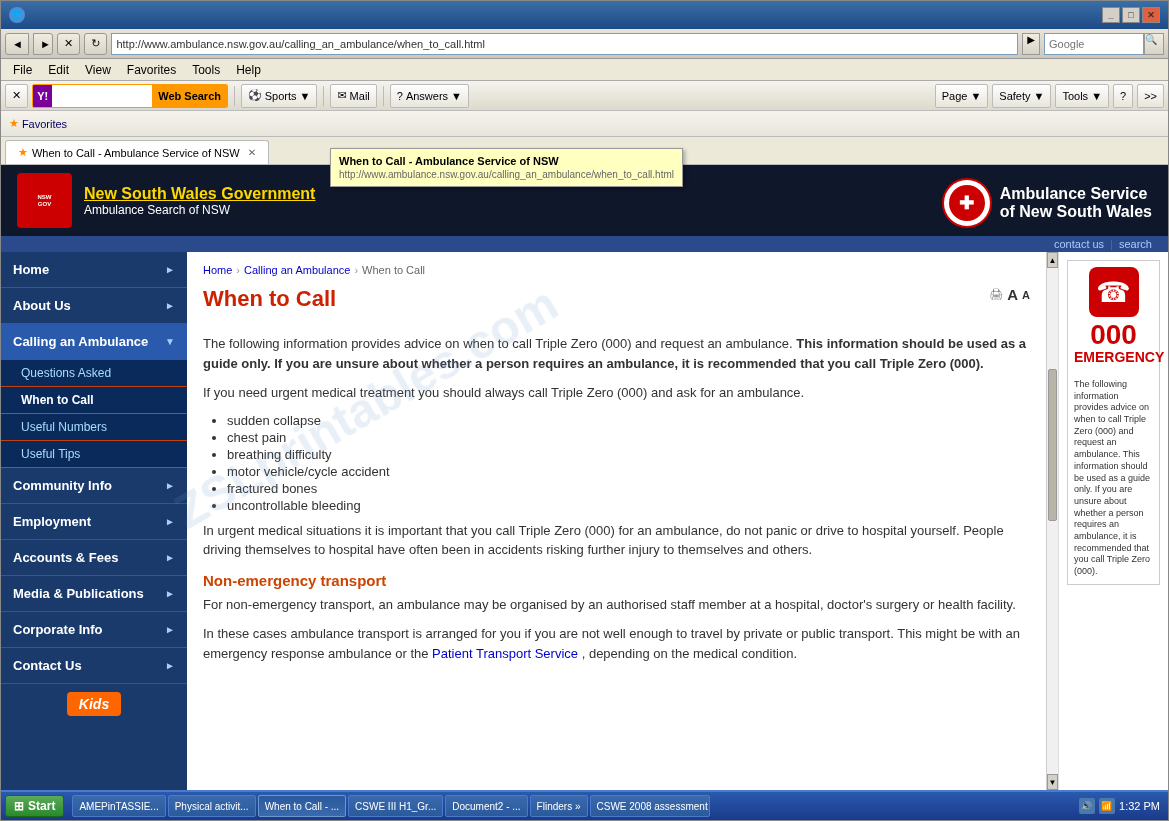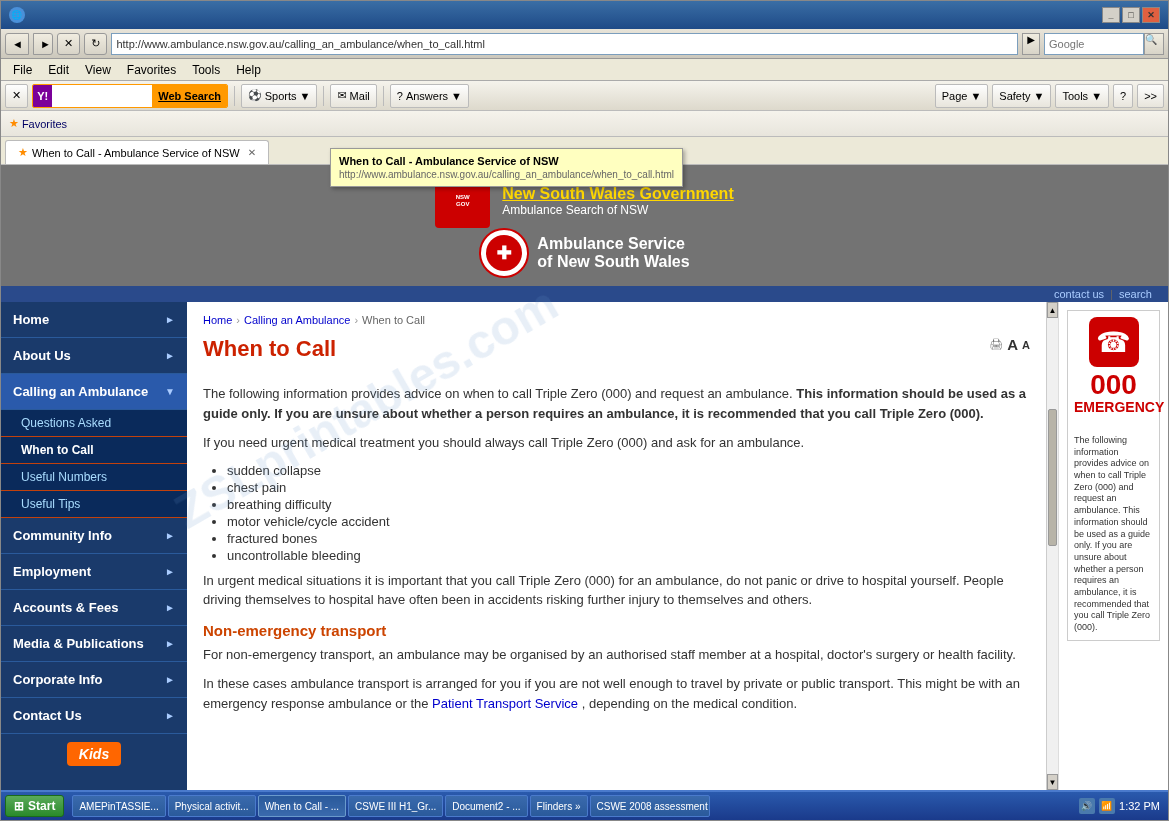--- a/index.html
+++ b/index.html
@@ -28,38 +28,38 @@
 
     .menu-bar { background: #ece9d8; height: 22px; display: flex; align-items: center; border-bottom: 1px solid #aaa; padding: 0 4px; }
     .menu-item { padding: 2px 8px; font-size: 12px; cursor: pointer; color: #000; }
 
     .toolbar-bar { background: linear-gradient(to bottom, #f5f3ec, #ddd9cc); height: 30px; display: flex; align-items: center; padding: 0 4px; gap: 4px; border-bottom: 1px solid #bbb; }
     .toolbar-btn { background: linear-gradient(to bottom, #fefefe, #e8e5dc); border: 1px solid #bbb; border-radius: 2px; height: 24px; padding: 0 6px; font-size: 11px; cursor: pointer; display: flex; align-items: center; gap: 3px; }
     .toolbar-separator { width: 1px; background: #bbb; height: 20px; margin: 0 2px; }
     .yahoo-search { display: flex; align-items: center; height: 24px; border: 1px solid #f90; border-radius: 2px; overflow: hidden; }
     .yahoo-logo { background: #7b0099; color: white; padding: 0 4px; font-size: 11px; font-weight: bold; height: 24px; display: flex; align-items: center; }
     .yahoo-input { width: 100px; height: 22px; border: none; padding: 0 4px; font-size: 11px; outline: none; }
-    .web-search-btn { background: #f90; border: none; height: 24px; padding: 0 6px; font-size: 11px; font-weight: bold; cursor: pointer; text-decoration: underline; }
+    .web-search-btn { background: #f90; border: none; height: 24px; padding: 0 6px; font-size: 11px; font-weight: bold; cursor: pointer; }
 
     .fav-bar { background: linear-gradient(to bottom, #f5f3ec, #e8e5dc); height: 26px; display: flex; align-items: center; padding: 0 4px; gap: 6px; border-bottom: 1px solid #bbb; }
     .fav-item { display: flex; align-items: center; gap: 3px; font-size: 11px; color: #000064; cursor: pointer; padding: 2px 4px; }
     .tab-bar { background: #ece9d8; height: 28px; display: flex; align-items: flex-end; padding: 0 4px; border-bottom: 1px solid #bbb; }
     .tab { background: #f5f3ec; border: 1px solid #bbb; border-bottom: none; border-radius: 3px 3px 0 0; padding: 4px 12px; font-size: 11px; cursor: pointer; display: flex; align-items: center; gap: 4px; height: 24px; position: relative; }
     .tab.active { background: white; z-index: 1; }
     .tab-close { font-size: 10px; color: #666; margin-left: 4px; }
 
     
     .tooltip-popup { position: absolute; top: 148px; left: 330px; background: #ffffc0; border: 1px solid #999; padding: 6px 8px; font-size: 11px; z-index: 100; box-shadow: 2px 2px 4px rgba(0,0,0,0.3); }
     .tooltip-title { font-weight: bold; margin-bottom: 2px; }
     .tooltip-url { color: #666; font-size: 10px; }
 
     
     .page-content { flex: 1; display: flex; flex-direction: column; overflow: hidden; background: white; }
 
-    .site-header { background: #737373; display: flex; align-items: center; justify-content: space-between; padding: 8px 16px; min-height: 60px; flex-direction: column; }
+    .site-header { background: #0f172a; display: flex; align-items: flex-end; justify-content: space-between; padding: 8px 16px; min-height: 60px; }
     .site-header-left { display: flex; align-items: center; gap: 12px; }
     .nsw-logo { width: 55px; height: 55px; background: #cc0000; border-radius: 4px; display: flex; align-items: center; justify-content: center; flex-shrink: 0; }
     .nsw-logo-inner { color: white; font-size: 8px; font-weight: bold; text-align: center; }
     .site-title-block { display: flex; flex-direction: column; }
     .site-title-main { color: #ffd700; font-size: 16px; font-weight: bold; text-decoration: underline; cursor: pointer; }
     .site-title-sub { color: white; font-size: 12px; }
     .ambulance-logo-block { display: flex; align-items: center; gap: 8px; }
     .amb-logo-circle { width: 50px; height: 50px; background: white; border-radius: 50%; border: 2px solid #cc0000; display: flex; align-items: center; justify-content: center; }
     .amb-logo-inner { width: 36px; height: 36px; border-radius: 50%; background: #cc0000; display: flex; align-items: center; justify-content: center; }
     .amb-logo-cross { color: white; font-size: 18px; font-weight: bold; }
@@ -99,21 +99,21 @@
     .bullet-list li { font-size: 13px; color: #333; margin-bottom: 2px; }
     .patient-transport-link { color: #0000cc; text-decoration: none; }
 
     
     .right-sidebar { width: 110px; flex-shrink: 0; padding: 8px; background: white; border-left: 1px solid #ddd; }
     .emergency-box { border: 1px solid #ccc; padding: 6px; }
     .phone-icon-container { display: flex; justify-content: center; margin-bottom: 4px; }
     .phone-shape { width: 50px; height: 50px; background: #cc0000; border-radius: 8px; display: flex; align-items: center; justify-content: center; }
     .phone-glyph { color: white; font-size: 28px; }
     .emergency-number { color: #cc0000; font-size: 28px; font-weight: bold; text-align: center; line-height: 1; }
-    .emergency-label { color: #cc0000; font-size: 14px; font-weight: bold; text-align: center; margin-bottom: 20px; }
+    .emergency-label { color: #cc0000; font-size: 14px; font-weight: bold; text-align: center; margin-bottom: 14px; }
     .emergency-text { font-size: 9px; color: #333; line-height: 1.3; }
 
     
     .taskbar { background: linear-gradient(to bottom, #2a5aad, #1a3a8b); height: 30px; display: flex; align-items: center; padding: 0 4px; gap: 4px; border-top: 2px solid #4a7acc; }
     .start-btn { background: linear-gradient(to bottom, #5aaa5a, #2a8a2a); border: 1px solid #1a6a1a; border-radius: 3px; color: white; font-size: 12px; font-weight: bold; padding: 0 8px; height: 22px; display: flex; align-items: center; gap: 4px; cursor: pointer; }
     .taskbar-items { display: flex; gap: 2px; flex: 1; margin: 0 4px; }
     .taskbar-item { background: linear-gradient(to bottom, #3a6aad, #2a5a9b); border: 1px solid #4a7acc; border-radius: 2px; color: white; font-size: 10px; height: 22px; padding: 0 6px; display: flex; align-items: center; gap: 3px; cursor: pointer; max-width: 120px; overflow: hidden; white-space: nowrap; }
     .taskbar-item.active { background: linear-gradient(to bottom, #2a5a9b, #3a6aad); border-color: #6a9acc; }
     .taskbar-right { display: flex; align-items: center; gap: 4px; padding: 0 4px; }
     .taskbar-clock { color: white; font-size: 11px; }

